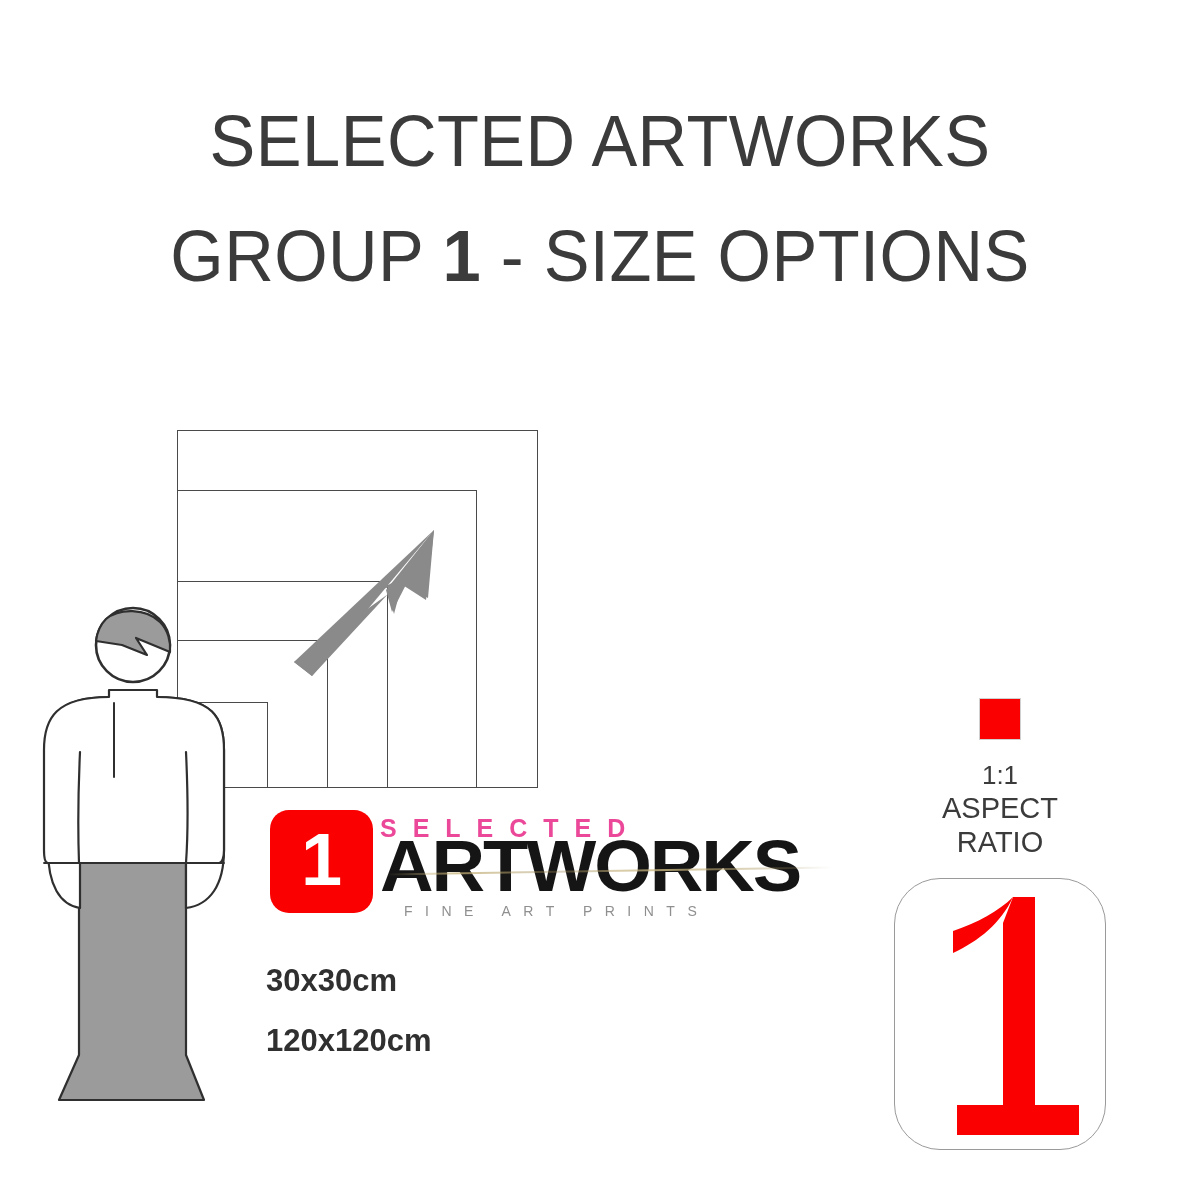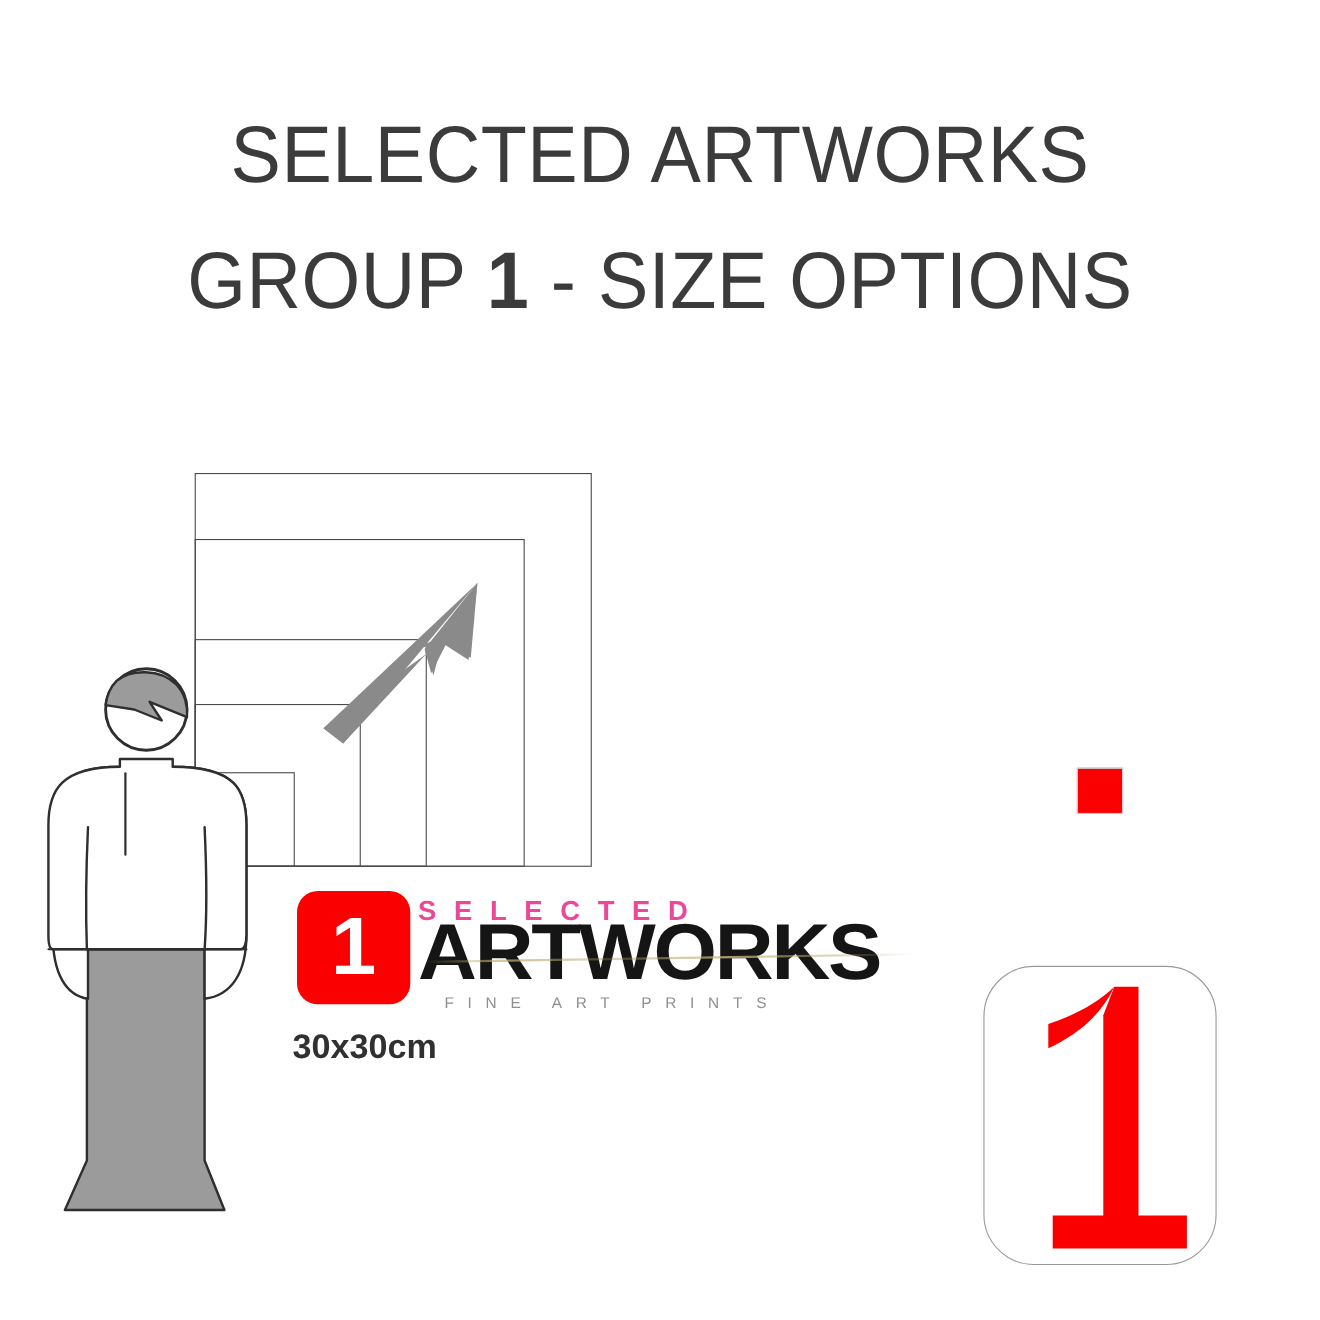--- a/index.html
+++ b/index.html
@@ -169,20 +169,21 @@
     top: 936px;
     width: 420px;
   }
   .size-item {
     font-size: 31px;
     font-weight: 700;
     color: #303030;
     line-height: 1;
     margin-bottom: 17px;
     white-space: nowrap;
+    margin-top: 29px;
   }
 
   
   .ratio-panel {
     position: absolute;
     left: 900px;
     top: 698px;
     width: 200px;
     text-align: center;
   }
@@ -296,24 +297,30 @@
     <div class="logo-stack">
       <div class="logo-selected">SELECTED</div>
       <div class="logo-artworks">ARTWORKS</div>
       <div class="logo-streak"></div>
       <div class="logo-fineart">FINE ART PRINTS</div>
     </div>
   </div>
 
   <div class="size-list">
     <div class="size-item">30x30cm</div>
+    <div class="size-item">120x120cm</div>
   </div>
 
   <div class="ratio-panel">
     <div class="ratio-swatch"></div>
+    <div class="ratio-text">
+      <div class="ratio-num">1:1</div>
+      <div>ASPECT</div>
+      <div>RATIO</div>
+    </div>
   </div>
 
   <div class="number-card">
     <svg class="number-card-svg" viewBox="0 0 212 272">
 
       <path d="M 60 58
                C 84 48 104 33 118 18
                L 140 18
                L 140 222
                L 60 222

